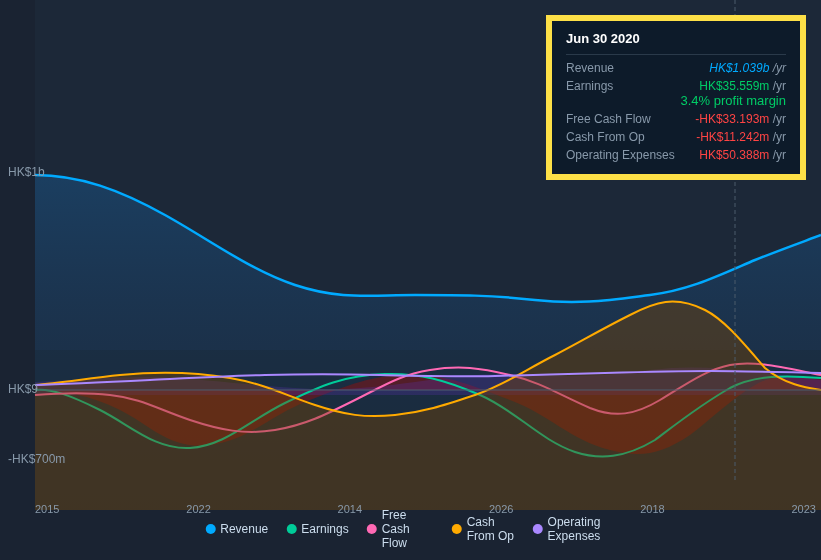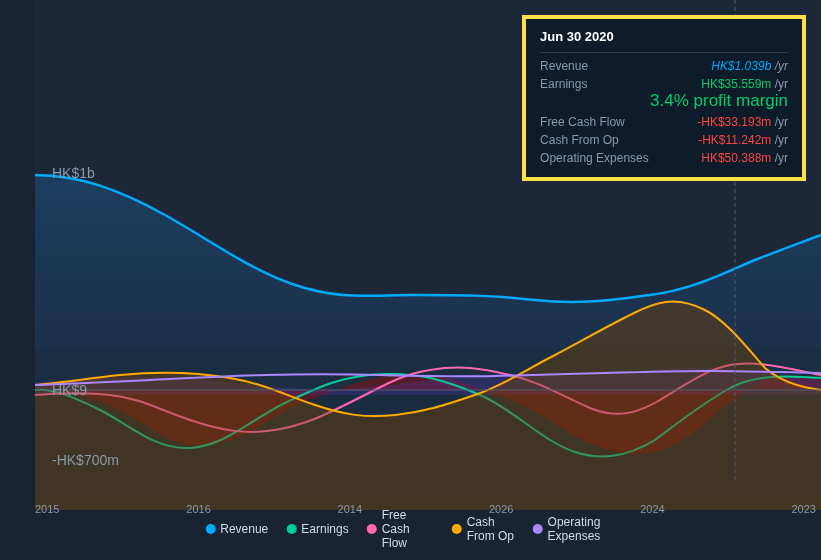--- a/index.html
+++ b/index.html
@@ -18,21 +18,21 @@
       position: relative;
       background: #1a2332;
     }
 
     
     .tooltip {
       position: absolute;
       top: 15px;
       right: 15px;
       background: #0d1b2a;
-      border: 4px solid #fde047;
+      border: 6px solid #fde047;
       padding: 10px 14px;
       min-width: 260px;
       z-index: 10;
     }
     .tooltip-title {
       color: #ffffff;
       font-size: 13px;
       font-weight: bold;
       margin-bottom: 8px;
     }
@@ -49,21 +49,21 @@
     }
     .tooltip-value {
       color: #ffffff;
       text-align: right;
     }
     .tooltip-value.cyan { color: #00aaff; font-style: italic; }
     .tooltip-value.green { color: #00cc66; }
     .tooltip-value.red { color: #ff4444; }
     .tooltip-sub {
       color: #00cc66;
-      font-size: 17px;
+      font-size: 13px;
       text-align: right;
     }
     .tooltip-divider {
       border: none;
       border-top: 1px solid #2a3a4a;
       margin: 4px 0;
     }
 
     
     .chart-area {
@@ -71,23 +71,22 @@
       top: 0;
       left: 0;
       width: 821px;
       height: 510px;
     }
 
     
     .y-label {
       position: absolute;
       color: #8899aa;
-      font-size: 14px;
+      font-size: 12px;
       left: 8px;
-      margin-left: 44px;
     }
 
     
     .legend {
       position: absolute;
       bottom: 10px;
       left: 50%;
       transform: translateX(-50%);
       display: flex;
       gap: 18px;
@@ -169,24 +168,24 @@
 
     <line x1="35" y1="390" x2="821" y2="390" stroke="#4a5a6a" stroke-width="1"></line>
   </svg>
 
   <div class="y-label" style="top: 165px;">HK$1b</div>
   <div class="y-label" style="top: 382px;">HK$9</div>
   <div class="y-label" style="top: 452px;">-HK$700m</div>
 
   <div class="x-labels">
     <span class="x-label">2015</span>
-    <span class="x-label">2016</span>
+    <span class="x-label">2022</span>
     <span class="x-label">2014</span>
     <span class="x-label">2026</span>
-    <span class="x-label">2024</span>
+    <span class="x-label">2018</span>
     <span class="x-label">2023</span>
   </div>
 
   <div class="tooltip">
     <div class="tooltip-title">Jun 30 2020</div>
     <hr class="tooltip-divider">
     <div class="tooltip-row">
       <span class="tooltip-label">Revenue</span>
       <span class="tooltip-value cyan">HK$1.039b <span style="color:#8899aa">/yr</span></span>
     </div>

